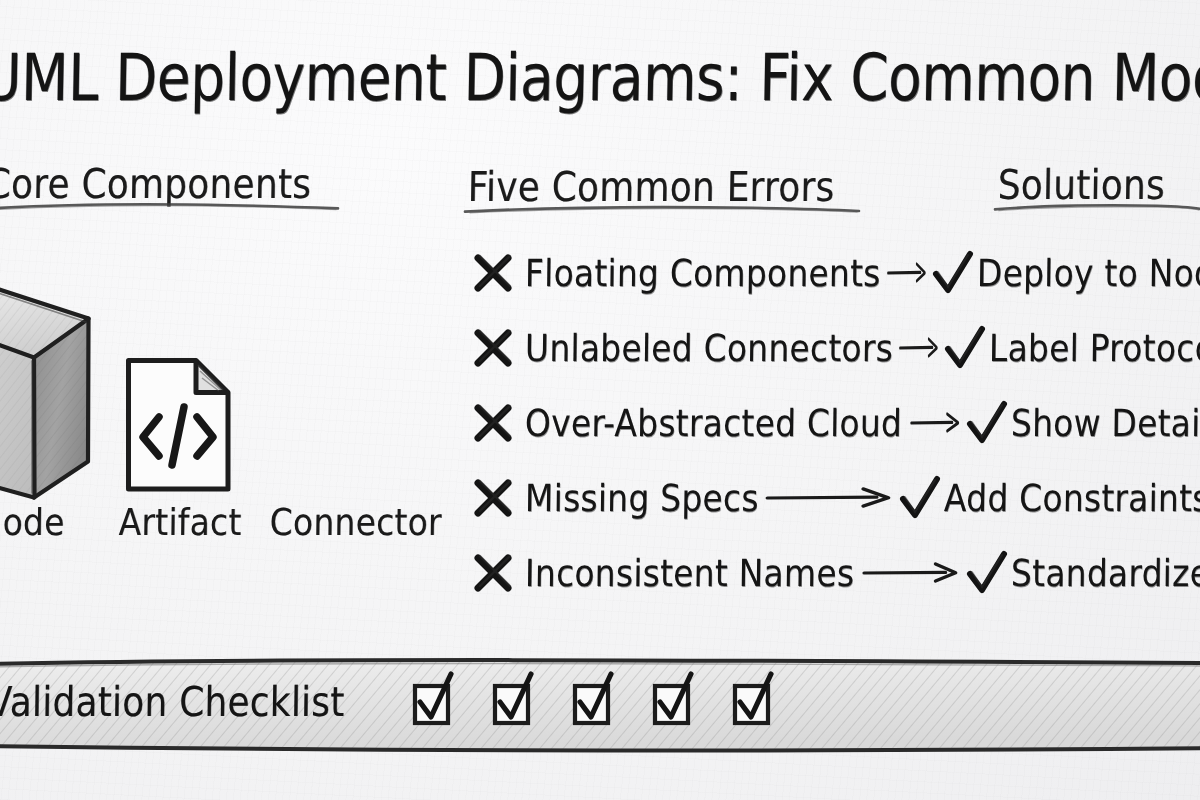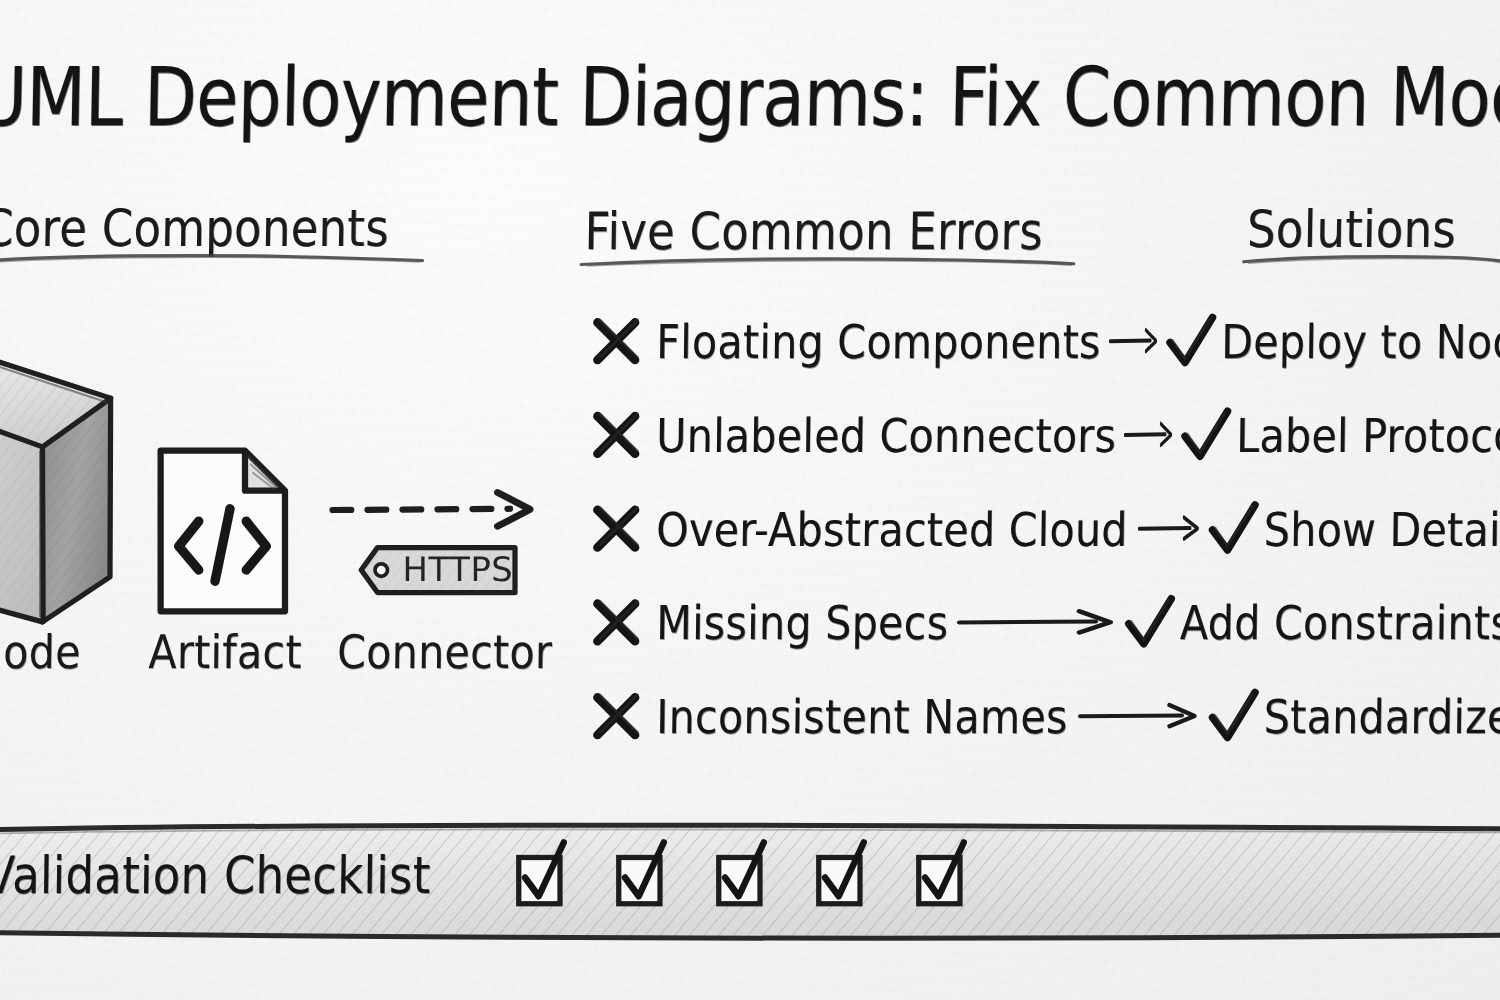--- a/index.html
+++ b/index.html
@@ -288,34 +288,20 @@
       </g>
 
       <g fill="none" stroke="#171717" stroke-width="7.5" stroke-linecap="round" stroke-linejoin="round">
         <path d="M37,62 L21,82 L37,101"></path>
         <path d="M75,62 L91,82 L75,101"></path>
         <path d="M62,52 L50,110"></path>
       </g>
     </svg>
   </div>
 
-  <div id="connector-icon">
-    <svg viewBox="0 0 180 104">
-
-      <path d="M4,16 L146,15" fill="none" stroke="#1e1e1e" stroke-width="5" stroke-linecap="round" stroke-dasharray="15 13"></path>
-
-      <path d="M136,2 L162,15.5 L136,29" fill="none" stroke="#1e1e1e" stroke-width="5.5" stroke-linecap="round" stroke-linejoin="round"></path>
-
-      <path d="M27,64 L40,46 L150,46 L150,82 L40,82 Z" fill="#d8d8d8"></path>
-      <path d="M27,64 L40,46 L150,46 L150,82 L40,82 Z" fill="url(#hatch)" opacity="0.25"></path>
-      <path d="M27,64 L40,46 L150,46 L150,82 L40,82 Z" fill="none" stroke="#1f1f1f" stroke-width="4.2" stroke-linejoin="round"></path>
-      <circle cx="43" cy="64" r="5" fill="#fafafa" stroke="#1f1f1f" stroke-width="3"></circle>
-      <text class="tagtext" x="60" y="73">HTTPS</text>
-    </svg>
-  </div>
 
   <div id="label-node" class="comp-label hand">Node</div>
   <div id="label-artifact" class="comp-label hand">Artifact</div>
   <div id="label-connector" class="comp-label hand">Connector</div>
 
   <div id="rows">
 
     <div class="err-row" style="top:245px;">
       <span class="x-mark">
         <svg viewBox="0 0 46 46">

